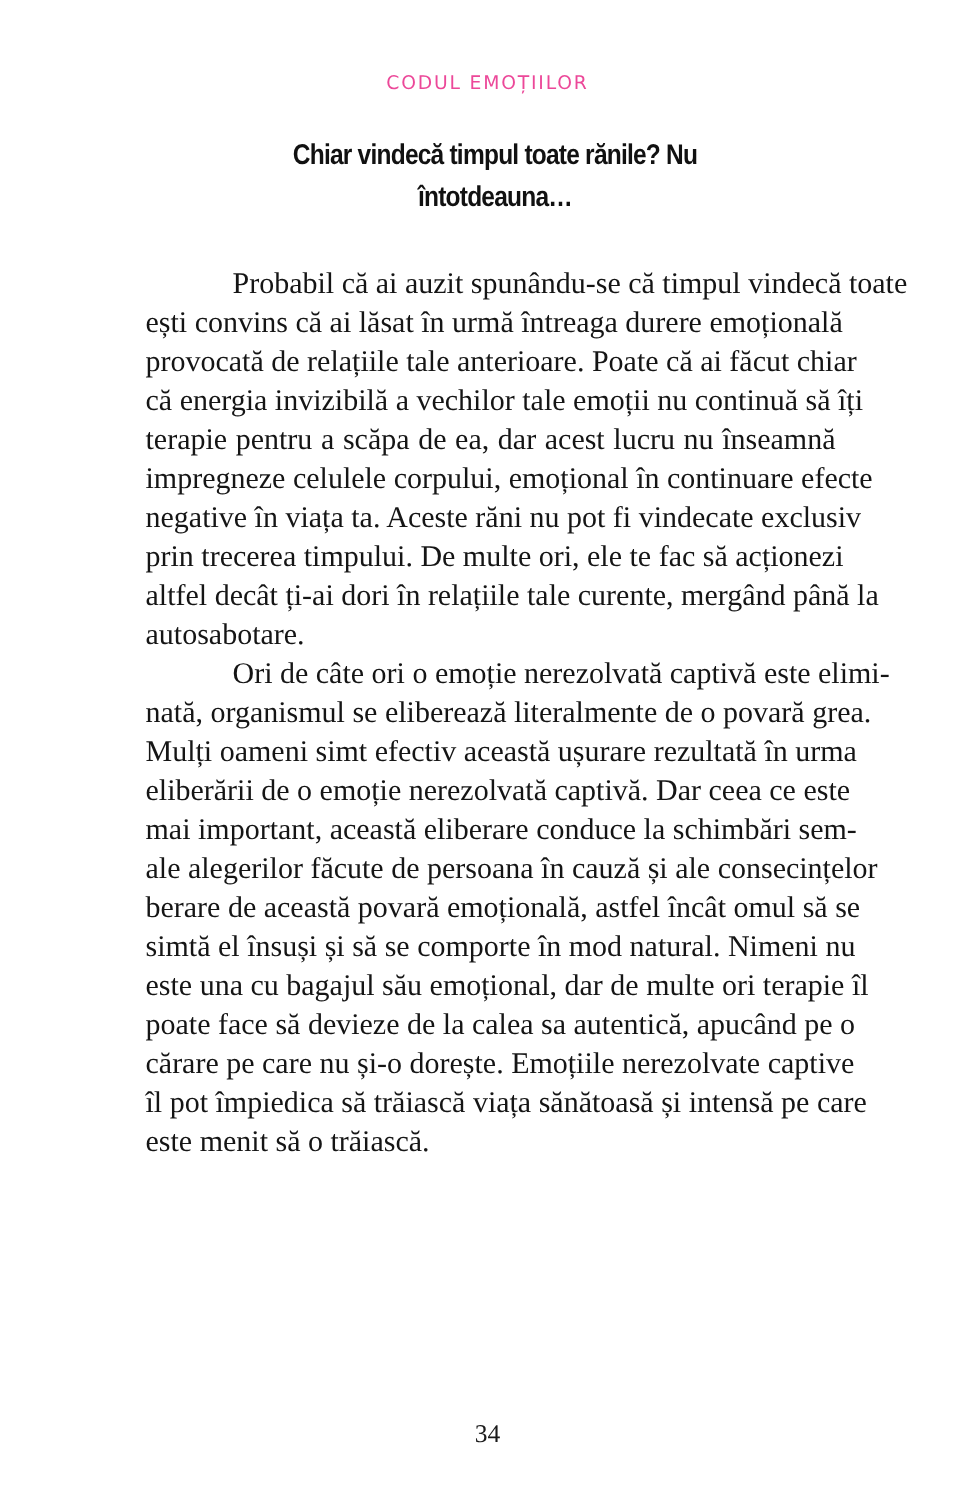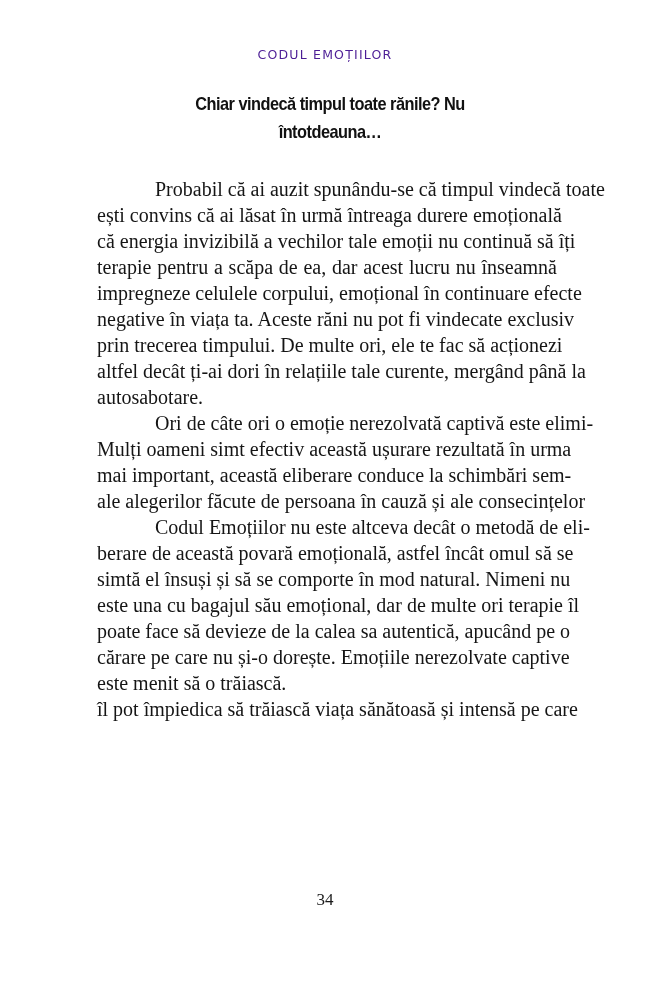--- a/index.html
+++ b/index.html
@@ -16,21 +16,21 @@
     }
     .running-header {
       position: absolute;
       top: 47px;
       left: 0;
       width: 650px;
       text-align: center;
       font-family: "DejaVu Sans", sans-serif;
       font-size: 12.5px;
       letter-spacing: 1.2px;
-      color: #4c1d95;
+      color: #ec4899;
     }
     .chapter-title {
       position: absolute;
       top: 90px;
       left: 150px;
       width: 360px;
       font-family: "Liberation Sans", sans-serif;
       font-weight: bold;
       font-size: 19px;
       line-height: 28px;
@@ -55,21 +55,21 @@
       display: block;
       text-align: justify;
       text-align-last: justify;
       white-space: nowrap;
       height: 26px;
     }
     .para .line.first { text-indent: 58px; }
     .para .line.last { text-align-last: left; }
     .page-number {
       position: absolute;
-      top: 890px;
+      top: 946px;
       left: 0;
       width: 650px;
       text-align: center;
       font-family: "Liberation Serif", serif;
       font-size: 17px;
       color: #1a1a1a;
     }
   </style>
 </head>
 <body>
@@ -78,39 +78,41 @@
 
 <div class="chapter-title">
   <span class="t-line">Chiar vindecă timpul toate rănile? Nu</span>
   <span class="t-line">întotdeauna…</span>
 </div>
 
 <div class="body-text" id="body-text">
     <div class="para">
       <span class="line first">Probabil că ai auzit spunându-se că timpul vindecă toate</span>
       <span class="line">ești convins că ai lăsat în urmă întreaga durere emoțională</span>
+      <span class="line">provocată de relațiile tale anterioare. Poate că ai făcut chiar</span>
       <span class="line">că energia invizibilă a vechilor tale emoții nu continuă să îți</span>
       <span class="line">terapie pentru a scăpa de ea, dar acest lucru nu înseamnă</span>
       <span class="line">impregneze celulele corpului, emoțional în continuare efecte</span>
       <span class="line">negative în viața ta. Aceste răni nu pot fi vindecate exclusiv</span>
       <span class="line">prin trecerea timpului. De multe ori, ele te fac să acționezi</span>
       <span class="line">altfel decât ți-ai dori în relațiile tale curente, mergând până la</span>
       <span class="line last">autosabotare.</span>
     </div>
     <div class="para">
       <span class="line first">Ori de câte ori o emoție nerezolvată captivă este elimi-</span>
+      <span class="line">nată, organismul se eliberează literalmente de o povară grea.</span>
       <span class="line">Mulți oameni simt efectiv această ușurare rezultată în urma</span>
+      <span class="line">eliberării de o emoție nerezolvată captivă. Dar ceea ce este</span>
       <span class="line">mai important, această eliberare conduce la schimbări sem-</span>
       <span class="line">ale alegerilor făcute de persoana în cauză și ale consecințelor</span>
     </div>
     <div class="para">
-      <span class="line first">Codul Emoțiilor nu este altceva decât o metodă de eli-</span>
       <span class="line">berare de această povară emoțională, astfel încât omul să se</span>
       <span class="line">simtă el însuși și să se comporte în mod natural. Nimeni nu</span>
       <span class="line">este una cu bagajul său emoțional, dar de multe ori terapie îl</span>
       <span class="line">poate face să devieze de la calea sa autentică, apucând pe o</span>
       <span class="line">cărare pe care nu și-o dorește. Emoțiile nerezolvate captive</span>
+      <span class="line">îl pot împiedica să trăiască viața sănătoasă și intensă pe care</span>
       <span class="line last">este menit să o trăiască.</span>
-      <span class="line">îl pot împiedica să trăiască viața sănătoasă și intensă pe care</span>
     </div>
   </div>
 
 <div class="page-number">34</div>
 
 </body></html>

